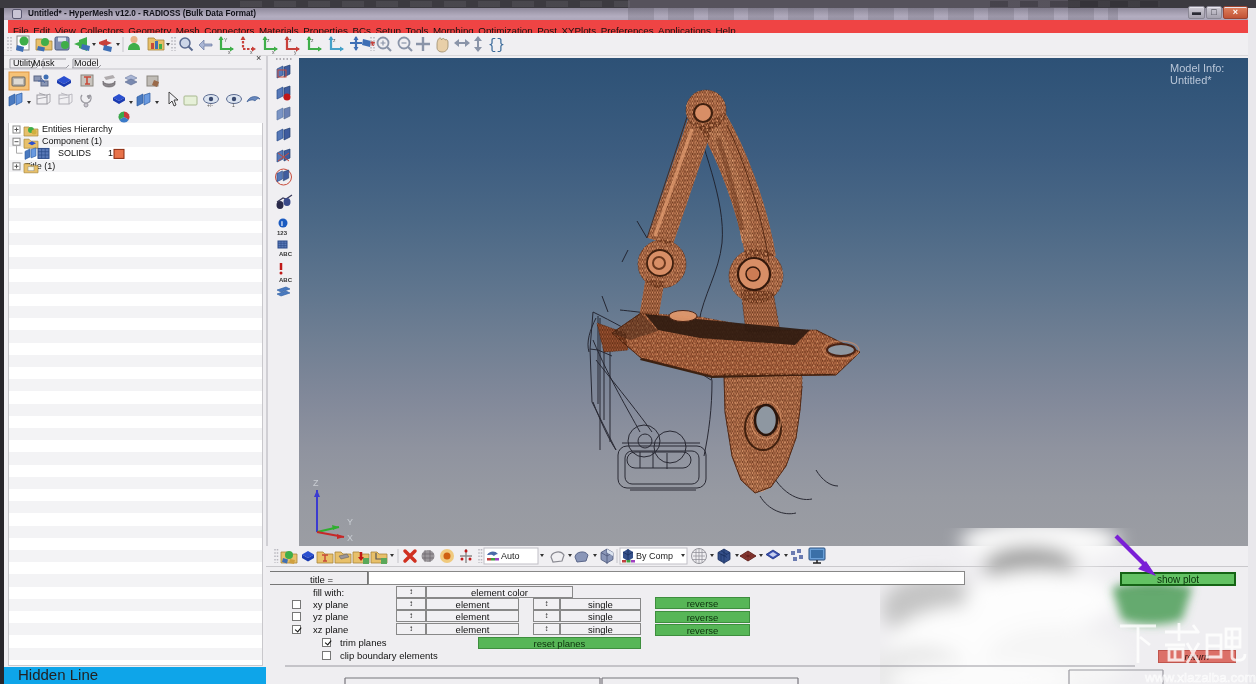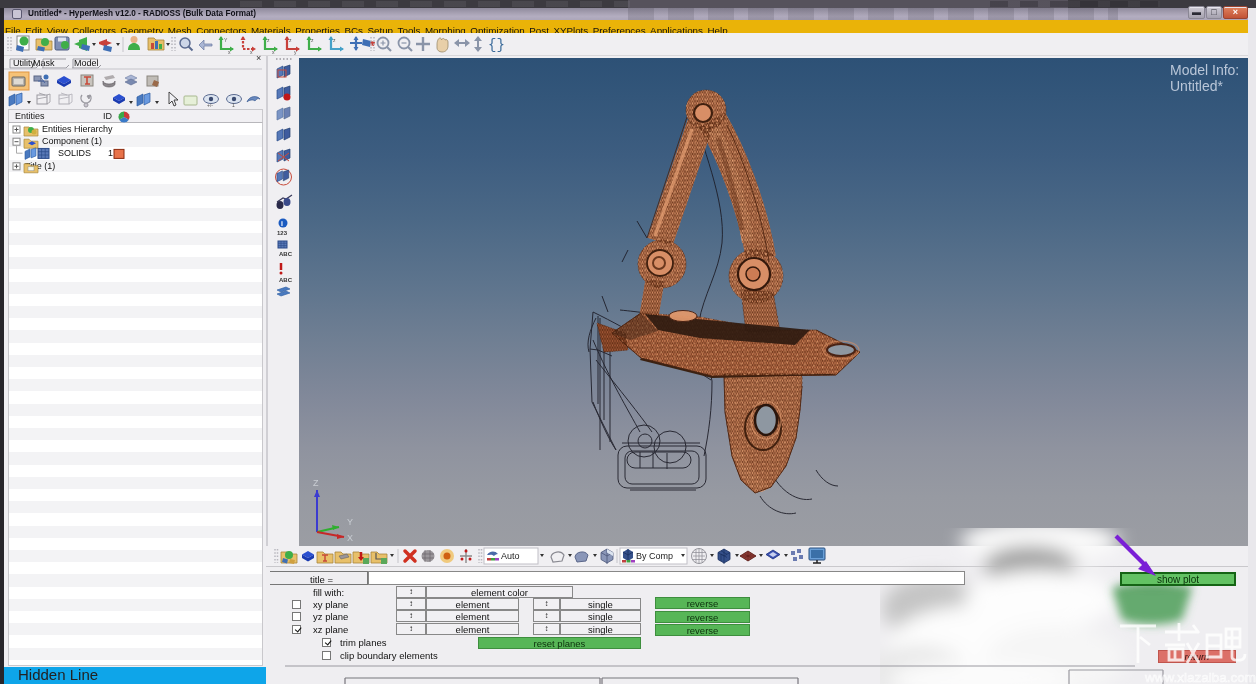--- a/index.html
+++ b/index.html
@@ -10,34 +10,34 @@
 #topdark .lite{position:absolute;left:628px;top:0;width:440px;height:8px;background:#56525c}
 #titlebar{left:4px;top:8px;width:1248px;height:12px;background:linear-gradient(180deg,#8f8a9c 0%,#a8a2b4 45%,#b3adc0 70%,#aca6b9 100%);}
 #titleicon{left:12px;top:9px;width:10px;height:10px;background:#c8c4d4;border:1px solid #5a5870;border-radius:2px}
 #titletext{left:28px;top:8px;height:20px;line-height:12px;font-size:8.2px;font-weight:bold;color:#101018;white-space:nowrap}
 .winbtn{top:6px;height:13px;border:1px solid #8a8794;border-radius:2px;background:linear-gradient(180deg,#cfccd6,#a5a1ae);box-shadow:inset 0 1px 0 #e8e6ee}
 #btnmin{left:1188px;width:17px}
 #btnmax{left:1206px;width:16px}
 #btnclose{left:1223px;width:25px;background:linear-gradient(180deg,#e0825e,#c25336);border-color:#9a4330}
 .winbtn span{display:block;text-align:center;font-size:9px;line-height:11px;color:#2a2a33}
 #btnclose span{color:#fff;font-weight:bold}
-#menubar{left:0;top:20px;width:1248px;height:13px;background:#eab308}
+#menubar{left:8px;top:20px;width:1248px;height:13px;background:#ef4444}
 #menubar span{display:inline-block;font-size:9.8px;color:#111;height:13px;line-height:13px;margin-left:4.5px;white-space:nowrap}
 #toolbar{left:4px;top:33px;width:1248px;height:23px;background:#f0eff2;border-bottom:1px solid #d8d7da}
 #leftpanel{left:4px;top:56px;width:262px;height:611px;background:#f0eff2}
 #lp-x{left:256px;top:53px;font-size:9px;color:#333}
 .tab{position:absolute;top:58px;height:11px;font-size:9px;color:#111;line-height:11px}
 #treehead{left:8px;top:109px;width:255px;height:14px;background:#f1f0f3;border:1px solid #c9c8cc;border-bottom:1px solid #b8b7bb;font-size:9px;color:#222;line-height:13px}
 #treebox{left:8px;top:123px;width:255px;height:543px;background:#fff;border:1px solid #c9c8cc;border-top:none;background-image:repeating-linear-gradient(180deg,#fff 0px,#fff 12.2px,#f3f3f5 12.2px,#f3f3f5 24.4px)}
 .trow{position:absolute;left:0;width:253px;height:12.2px;font-size:9px;color:#111;line-height:12px;white-space:nowrap}
 #statusbar{left:4px;top:667px;width:262px;height:17px;background:#0ea5e9;font-size:15px;color:#222;line-height:16px}
 #vsep{left:266px;top:56px;width:2px;height:611px;background:#d0cfd4}
 #vstrip{left:268px;top:56px;width:31px;height:490px;background:#f0eff2}
 #viewport{left:299px;top:58px;width:949px;height:488px;background:linear-gradient(180deg,#2d5176 0%,#33567a 8%,#3d5d80 20%,#4b6886 33%,#5d748d 46%,#707f93 58%,#82899a 70%,#8f939f 80%,#979aa2 90%,#9b9da3 100%)}
-#modelinfo{left:1170px;top:62px;font-size:14px;color:#b9c6d8}
+#modelinfo{left:1170px;top:62px;font-size:11px;color:#b9c6d8}
 #btoolbar{left:266px;top:546px;width:982px;height:21px;background:#f0eff2;border-bottom:1px solid #c9c8cc}
 #panel{left:266px;top:567px;width:982px;height:117px;background:#efeef1}
 .pfield{position:absolute;border:1px solid #888;background:#f1f0f3;font-size:9.5px;color:#111;text-align:center}
 .pspin{position:absolute;border:1px solid #888;background:#f1f0f3;font-size:8px;color:#111;text-align:center}
 .greenbtn{position:absolute;background:#57b657;border:1px solid #3e8e3e;font-size:9.5px;color:#0c300c;text-align:center}
 .cb{position:absolute;width:9px;height:9px;background:#fff;border:1px solid #777}
 .cb.ck::after{content:"";position:absolute;left:1.5px;top:1px;width:5px;height:2.5px;border-left:1.6px solid #111;border-bottom:1.6px solid #111;transform:rotate(-50deg)}
 .plabel{position:absolute;font-size:9.5px;color:#111;white-space:nowrap}
 #showplot{left:1120px;top:572px;width:116px;height:14px;background:#63c263;border:2px solid #156415;font-size:10px;line-height:11px;color:#083008;text-align:center}
 #returnbtn{left:1158px;top:650px;width:78px;height:13px;background:#dc7068;border:1px solid #c0554d;font-size:9.5px;line-height:12px;color:#30100e;text-align:center;font-style:italic}
@@ -282,21 +282,20 @@
       </g>
     <g transform="translate(226,37)">
         <ellipse cx="8" cy="6" rx="7.5" ry="4.5" fill="#dce4f0" stroke="#5a6a90"></ellipse>
         <circle cx="8" cy="6" r="2.2" fill="#3a4a70"></circle>
         <text x="6" y="14" font-size="5" fill="#555">1</text>
       </g>
     <g transform="translate(246,38)">
         <path d="M1,8 c2,-6 10,-7 13,-3 c-2,-1 -4,0 -5,2 c-2,-2 -6,-1 -8,1 Z" fill="#6a8ac0" stroke="#3a5a90" stroke-width="0.7"></path>
       </g>
   </svg>
-  <div id="treehead" class="abs"><span style="margin-left:6px">Entities</span><span style="position:absolute;left:94px">ID</span></div>
   <svg class="abs" style="left:8px;top:110px" width="140" height="14" viewBox="0 0 140 14">
     <circle cx="116" cy="7" r="5.5" fill="#ddd"></circle>
     <path d="M116,7 L116,1.5 A5.5,5.5 0 0 1 120.8,9.8 Z" fill="#c83a3a"></path>
     <path d="M116,7 L120.8,9.8 A5.5,5.5 0 0 1 111.2,9.8 Z" fill="#3a7ac8"></path>
     <path d="M116,7 L111.2,9.8 A5.5,5.5 0 0 1 116,1.5 Z" fill="#3aa84a"></path>
   </svg>
 
   <div id="treebox" class="abs">
     <div class="trow" style="top:0px"><span style="margin-left:33px">Entities Hierarchy</span></div>
     <div class="trow" style="top:12.2px"><span style="margin-left:33px">Component (1)</span></div>

